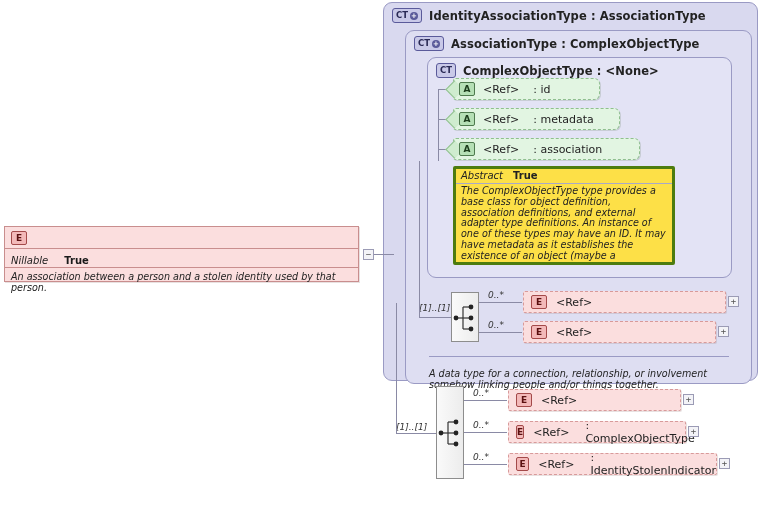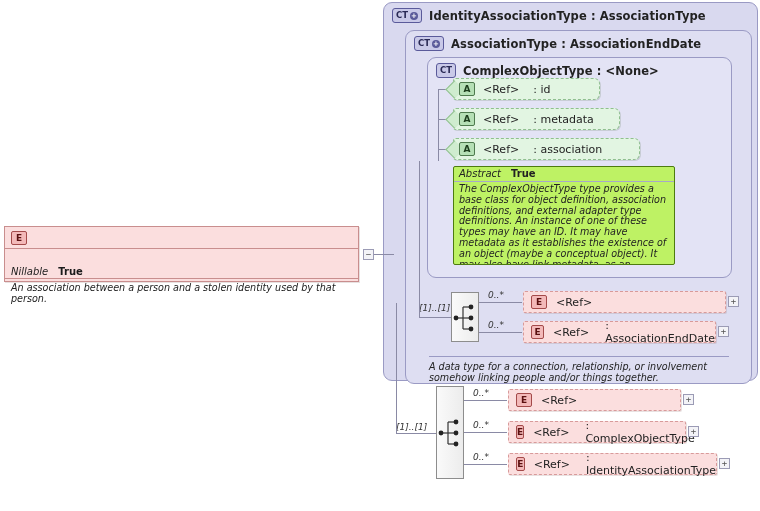--- a/index.html
+++ b/index.html
@@ -222,22 +222,22 @@
   .line-h, .line-v {
     position: absolute;
     background: #8a8aa5;
   }
   .line-h { height: 1px; }
   .line-v { width: 1px; }
 
   
   .doc-box {
     position: absolute;
-    background: #bef264;
-    border: 1px solid #4d7c0f;
+    background: #fde047;
+    border: 3px solid #4d7c0f;
     border-radius: 2px;
     box-sizing: border-box;
     overflow: hidden;
   }
   .doc-prop {
     display: flex;
     align-items: baseline;
     gap: 10px;
     padding: 1px 5px 2px 5px;
     border-bottom: 1px solid #a8a8c8;
@@ -261,21 +261,21 @@
   }
 
   
   .panel-doc {
     position: absolute;
     border-top: 1px solid #9a9ac4;
     font-style: italic;
     font-size: 9.6px;
     line-height: 11px;
     color: #222;
-    padding-top: 4px;
+    padding-top: 11px;
     box-sizing: border-box;
   }
 
   
   .root-card {
     position: absolute;
     background: #fbdede;
     border: 1px solid #c98e8e;
     box-sizing: border-box;
     box-shadow: 1px 1px 0 rgba(150,120,120,.22);
@@ -289,22 +289,22 @@
   .root-title {
     margin-left: 9px;
     font-size: 11.5px;
     font-weight: bold;
     color: #222;
     white-space: nowrap;
   }
   .root-prop {
     display: flex;
     align-items: baseline;
-    gap: 10px;
-    padding: 17px 6px 1px 6px;
+    gap: 16px;
+    padding: 6px 6px 1px 6px;
     border-top: 1px solid #c98e8e;
     border-bottom: 1px solid #c98e8e;
   }
   .root-prop-key { font-style: italic; font-size: 10px; }
   .root-prop-val { font-size: 10px; font-weight: bold; }
   .root-doc {
     padding: 3px 6px;
     font-style: italic;
     font-size: 9.6px;
     line-height: 11px;
@@ -322,21 +322,21 @@
     </span>
     <span class="ct-title">IdentityAssociationType : AssociationType</span>
   </div>
 
   <div class="ct-panel lvl2" style="left:21px; top:27px; width:347px; height:354px;">
     <div class="ct-header">
       <span class="badge-ct">
         <span>CT</span>
           <span class="plusmark">+</span>
       </span>
-      <span class="ct-title">AssociationType : AssociationEndDate</span>
+      <span class="ct-title">AssociationType : ComplexObjectType</span>
     </div>
 
     <div class="ct-panel lvl3" style="left:21px; top:26px; width:305px; height:221px;">
       <div class="ct-header">
         <span class="badge-ct">
           <span>CT</span>
         </span>
         <span class="ct-title">ComplexObjectType : &lt;None&gt;</span>
       </div>
 
@@ -399,21 +399,20 @@
 
     <div class="el-row" style="left:117px; top:260px; width:203px;">
       <span class="badge-e">E</span>
       <span class="el-ref">&lt;Ref&gt;</span>
     </div>
     <div class="expander" style="left:322px; top:265px;">+</div>
 
     <div class="el-row" style="left:117px; top:290px; width:193px;">
       <span class="badge-e">E</span>
       <span class="el-ref">&lt;Ref&gt;</span>
-      <span class="el-name">: AssociationEndDate</span>
     </div>
     <div class="expander" style="left:312px; top:295px;">+</div>
 
     <div class="panel-doc" style="left:23px; top:325px; width:300px; height:26px;">A data type for a connection, relationship, or involvement somehow linking people and/or things together.</div>
   </div>
 
   <div class="seq-card" style="left:12px; top:419px;">[1]..[1]</div>
 
   <div class="seq-box" style="left:52px; top:383px; width:28px; height:93px;">
     <svg width="28" height="93" viewBox="0 0 28 93">
@@ -449,21 +448,21 @@
   <div class="el-row" style="left:124px; top:418px; width:178px;">
     <span class="badge-e">E</span>
     <span class="el-ref">&lt;Ref&gt;</span>
     <span class="el-name">: ComplexObjectType</span>
   </div>
   <div class="expander" style="left:304px; top:423px;">+</div>
 
   <div class="el-row" style="left:124px; top:450px; width:209px;">
     <span class="badge-e">E</span>
     <span class="el-ref">&lt;Ref&gt;</span>
-    <span class="el-name">: IdentityAssociationType</span>
+    <span class="el-name">: IdentityStolenIndicator</span>
   </div>
   <div class="expander" style="left:335px; top:455px;">+</div>
 
 </div>
 
 <div class="root-card" style="left:4px; top:226px; width:355px; height:56px;">
   <div class="root-head">
     <span class="badge-e" style="margin-left:0;">E</span>
   </div>
   <div class="root-prop">

